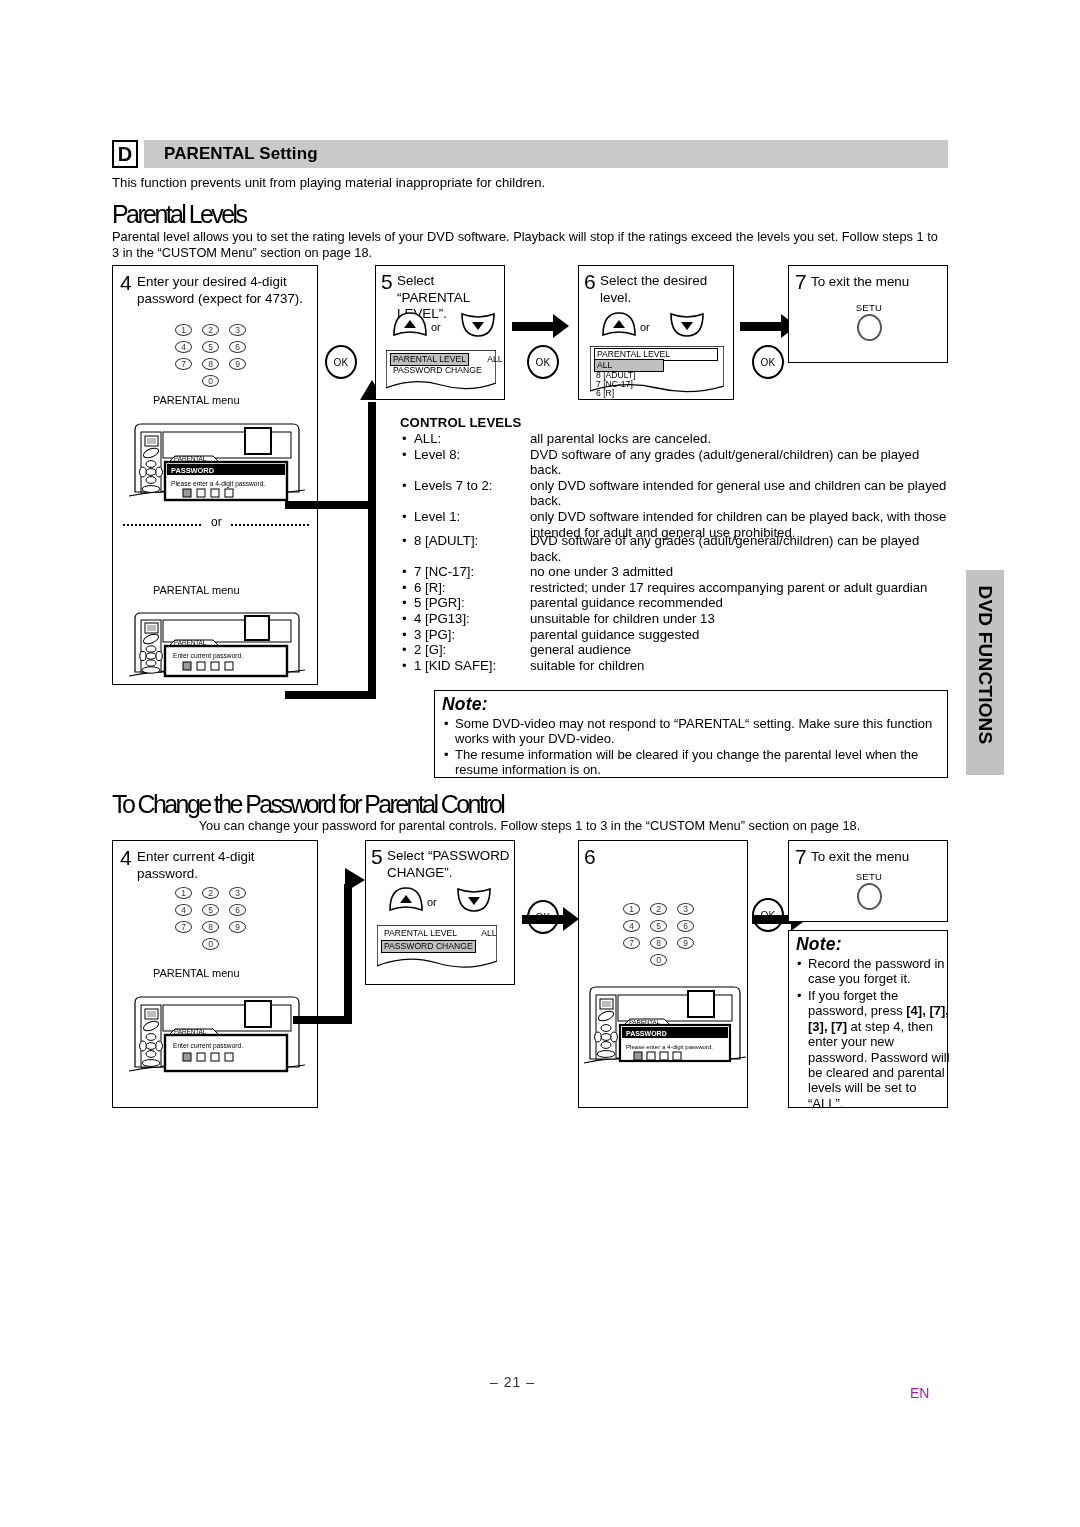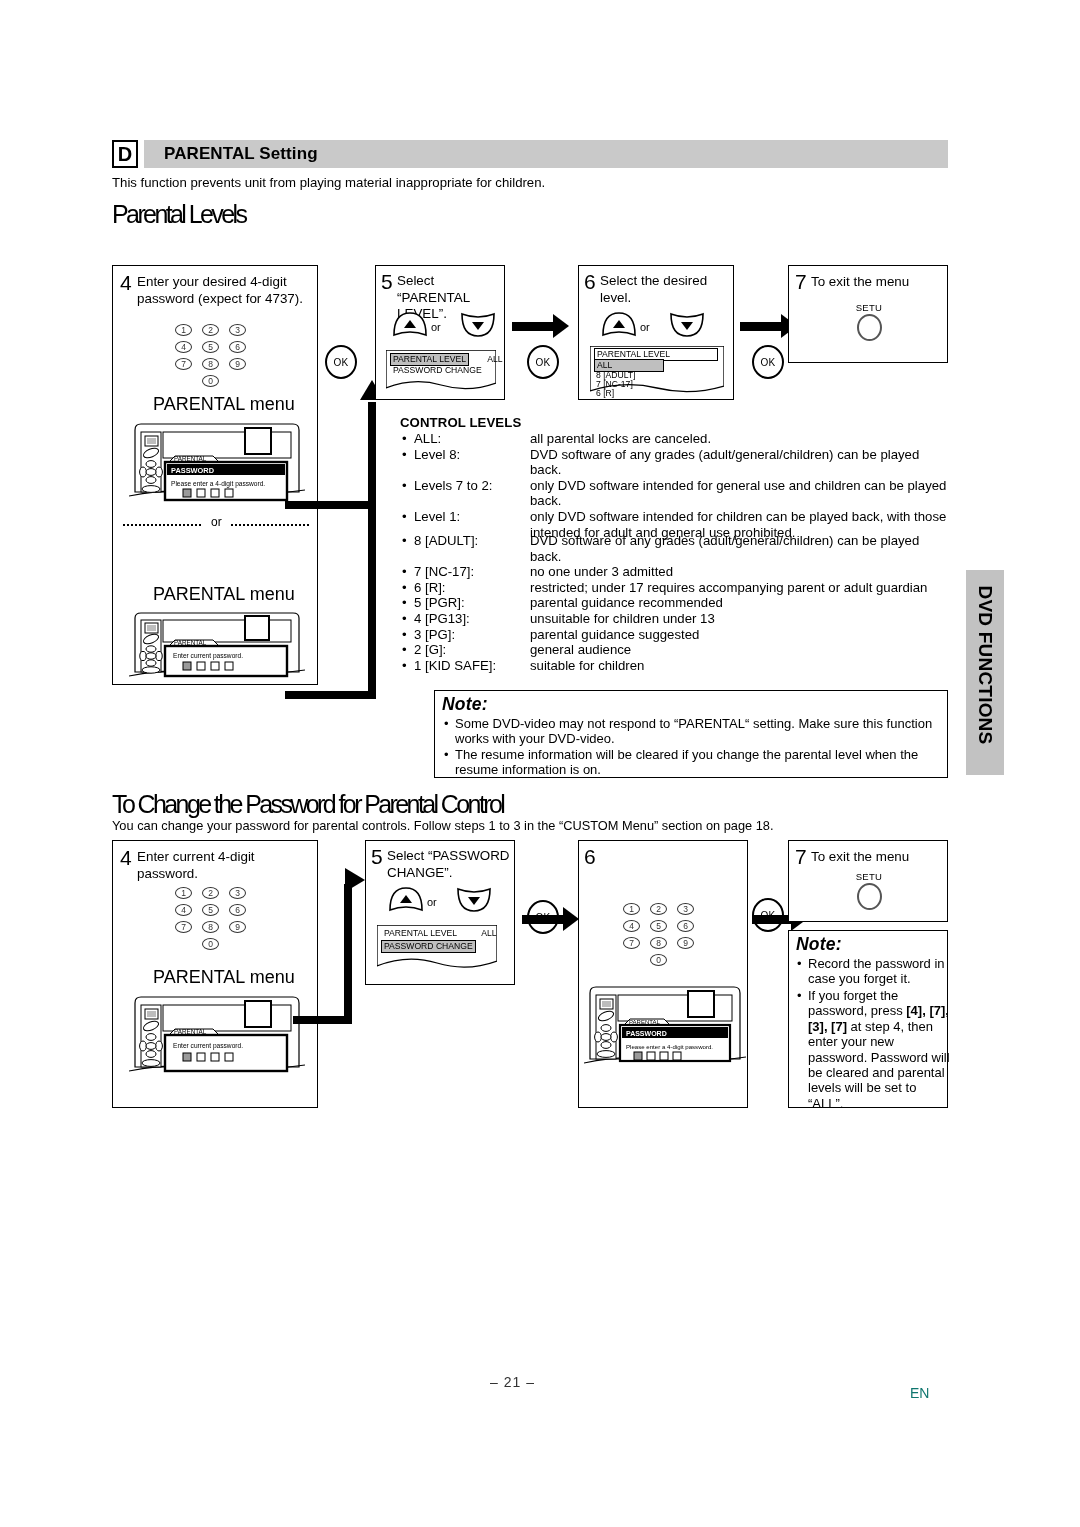--- a/index.html
+++ b/index.html
@@ -61,21 +61,21 @@
 
   
   .osd{position:absolute;}
   .osd-row{position:relative;font-size:8.6px;line-height:10.5px;white-space:nowrap;}
   .osd-hl{background:#bfbfbf;border:1px solid #000;display:inline-block;padding:0 2px;box-sizing:border-box;}
   .osd-plain{display:inline-block;padding:0 2px;}
 
   
   .tv{position:absolute;text-align:right;}
 
-  .par-menu{position:absolute;font-size:18px;}
+  .par-menu{position:absolute;font-size:11px;}
 
   
   .dotsep{position:absolute;border-top:2px dotted #000;}
   .orcenter{position:absolute;font-size:12px;background:#fff;padding:0 6px;}
 
   
   .lblock{position:absolute;}
   .lhead{font-size:13.2px;font-weight:bold;margin:0 0 1px 0;letter-spacing:.1px;}
   .lrow{position:relative;font-size:13.2px;line-height:15.6px;margin-bottom:0px;padding-left:14px;}
   .lrow .bul{position:absolute;left:2px;top:0;}
@@ -92,37 +92,38 @@
   .sidetab{
     position:absolute;left:966px;top:570px;width:38px;height:205px;background:#c2c2c2;
   }
   .sidetab span{
     position:absolute;left:-84px;top:84px;width:205px;text-align:center;
     font-size:19px;font-weight:bold;letter-spacing:.2px;
     transform:rotate(90deg);transform-origin:center center;
   }
 
   .pagenum{position:absolute;left:490px;top:1374px;font-size:14px;color:#333;letter-spacing:1px;}
-  .encode{position:absolute;left:910px;top:1385px;font-size:14px;color:#0f766e;}
+  .encode{position:absolute;left:910px;top:1385px;font-size:14px;color:#a21caf;}
 </style>
 </head>
 <body>
 
 <div class="page">
 
   <div class="sec-head">
     <div class="sec-letter">D</div>
     <div class="sec-bar"></div>
     <div class="sec-title">PARENTAL Setting</div>
   </div>
   <div class="intro">This function prevents unit from playing material inappropriate for children.</div>
 
   <div class="h2" style="left:112px;top:200px;">
     <span class="sq">Parental Levels</span>
   </div>
+  <div class="sub" style="left:112px;top:229px;width:835px;">Parental level allows you to set the rating levels of your DVD software. Playback will stop if the ratings exceed the levels you set. Follow steps 1 to 3 in the “CUSTOM Menu” section on page 18.</div>
 
   <div class="box" style="left:112px;top:265px;width:206px;height:420px;">
     <div class="stepnum" style="left:7px;top:6px;">4</div>
     <div class="steptxt" style="left:24px;top:8px;width:172px;">Enter your desired 4-digit password (expect for 4737).</div>
 
     <div class="keypad" style="left:62px;top:58px;width:84px;height:62px;">
       <div class="key" style="left:0px;top:0px;">1</div>
       <div class="key" style="left:27px;top:0px;">2</div>
       <div class="key" style="left:54px;top:0px;">3</div>
       <div class="key" style="left:0px;top:17px;">4</div>
@@ -359,21 +360,21 @@
     </div>
     <div class="note-li" style="position:absolute;left:9px;top:56px;width:494px;">
       <span class="bul">•</span>
       <span>The resume information will be cleared if you change the parental level when the resume information is on.</span>
     </div>
   </div>
 
   <div class="h2" style="left:112px;top:790px;">
     <span class="sq">To Change the Password for Parental Control</span>
   </div>
-  <div class="sub" style="left:112px;top:818px;width:835px;">You can change your password for parental controls.  Follow steps 1 to 3 in the “CUSTOM Menu” section on page 18.</div>
+  <div class="sub" style="left:112px;top:818px;width:835px;text-align:center;">You can change your password for parental controls.  Follow steps 1 to 3 in the “CUSTOM Menu” section on page 18.</div>
 
   <div class="box" style="left:112px;top:840px;width:206px;height:268px;">
     <div class="stepnum" style="left:7px;top:6px;">4</div>
     <div class="steptxt" style="left:24px;top:8px;width:172px;">Enter current 4-digit password.</div>
 
     <div class="keypad" style="left:62px;top:46px;width:84px;height:62px;">
       <div class="key" style="left:0px;top:0px;">1</div>
       <div class="key" style="left:27px;top:0px;">2</div>
       <div class="key" style="left:54px;top:0px;">3</div>
       <div class="key" style="left:0px;top:17px;">4</div>

